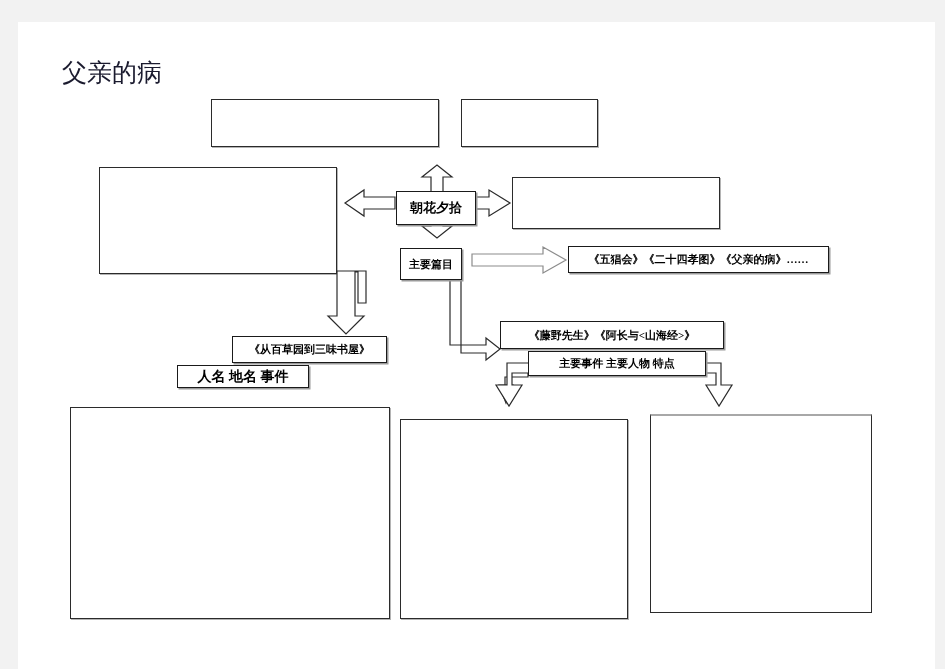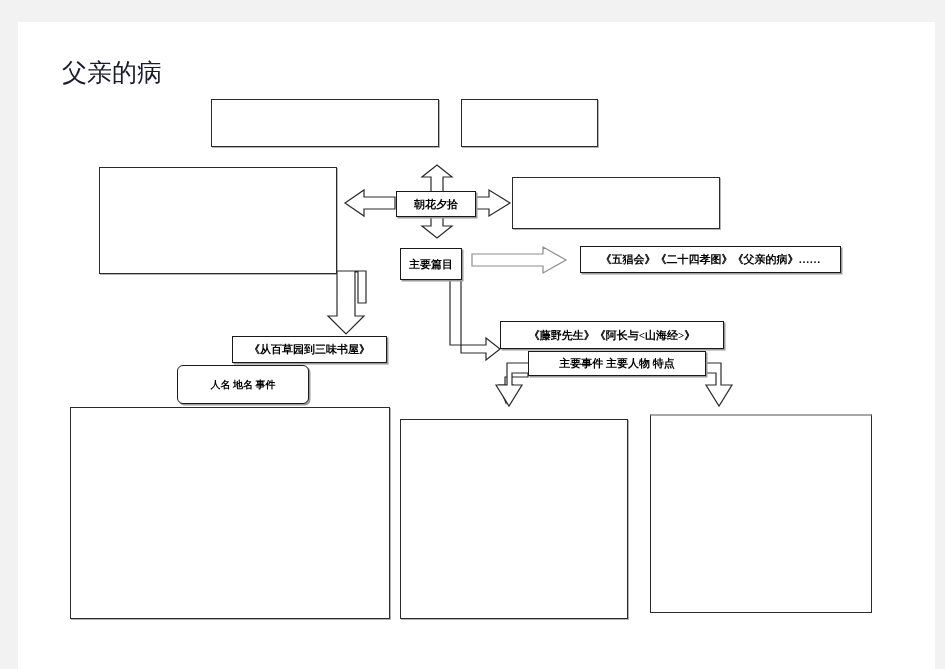--- a/index.html
+++ b/index.html
@@ -120,36 +120,36 @@
     <path class="arrowpath" d="M 528,366 L 508,366 L 508,385 L 499,385 L 506,403 L 513,385 L 505,385 L 505,377 L 528,377 Z" transform="translate(0,0) scale(1)"></path>
     <path class="arrowpath" d="M 531,363 L 507,363 L 507,385 L 496,385 L 509,406 L 522,385 L 512,385 L 512,373 L 531,373 Z"></path>
 
     <path class="arrowpath" d="M 702,363 L 721,363 L 721,385 L 732,385 L 719,406 L 706,385 L 716,385 L 716,373 L 702,373 Z"></path>
   </svg>
 
   <div class="labelbox" style="left:400px;top:248px;width:62px;height:32px;font-size:11px;">
     <span>主要篇目</span>
   </div>
 
-  <div class="labelbox" style="left:568px;top:246px;width:261px;height:27px;font-size:11px;margin-left:12px;">
+  <div class="labelbox" style="left:568px;top:246px;width:261px;height:27px;font-size:11px;">
     <span>《五猖会》《二十四孝图》《父亲的病》……</span>
   </div>
 
   <div class="labelbox" style="left:232px;top:336px;width:155px;height:27px;font-size:11px;">
     <span>《从百草园到三味书屋》</span>
   </div>
 
-  <div class="labelbox" style="left:177px;top:365px;width:132px;height:39px;font-size:10px;border-radius:6px;">
+  <div class="labelbox" style="left:177px;top:365px;width:132px;height:23px;font-size:14px;">
     <span>人名   地名  事件</span>
   </div>
 
   <div class="labelbox" style="left:528px;top:351px;width:178px;height:25px;font-size:11px;">
     <span>主要事件  主要人物  特点</span>
   </div>
 
   <div class="labelbox" style="left:500px;top:321px;width:224px;height:28px;font-size:11px;">
     <span>《藤野先生》《阿长与&lt;山海经&gt;》</span>
   </div>
 
-  <div class="labelbox" style="left:396px;top:191px;width:80px;height:26px;font-size:11px;box-shadow:1.5px 1.5px 0 0 #9a9a9a;">
+  <div class="labelbox" style="left:396px;top:191px;width:80px;height:34px;font-size:13px;box-shadow:1.5px 1.5px 0 0 #9a9a9a;">
     <span>朝花夕拾</span>
   </div>
 </div>
 
 </body></html>

